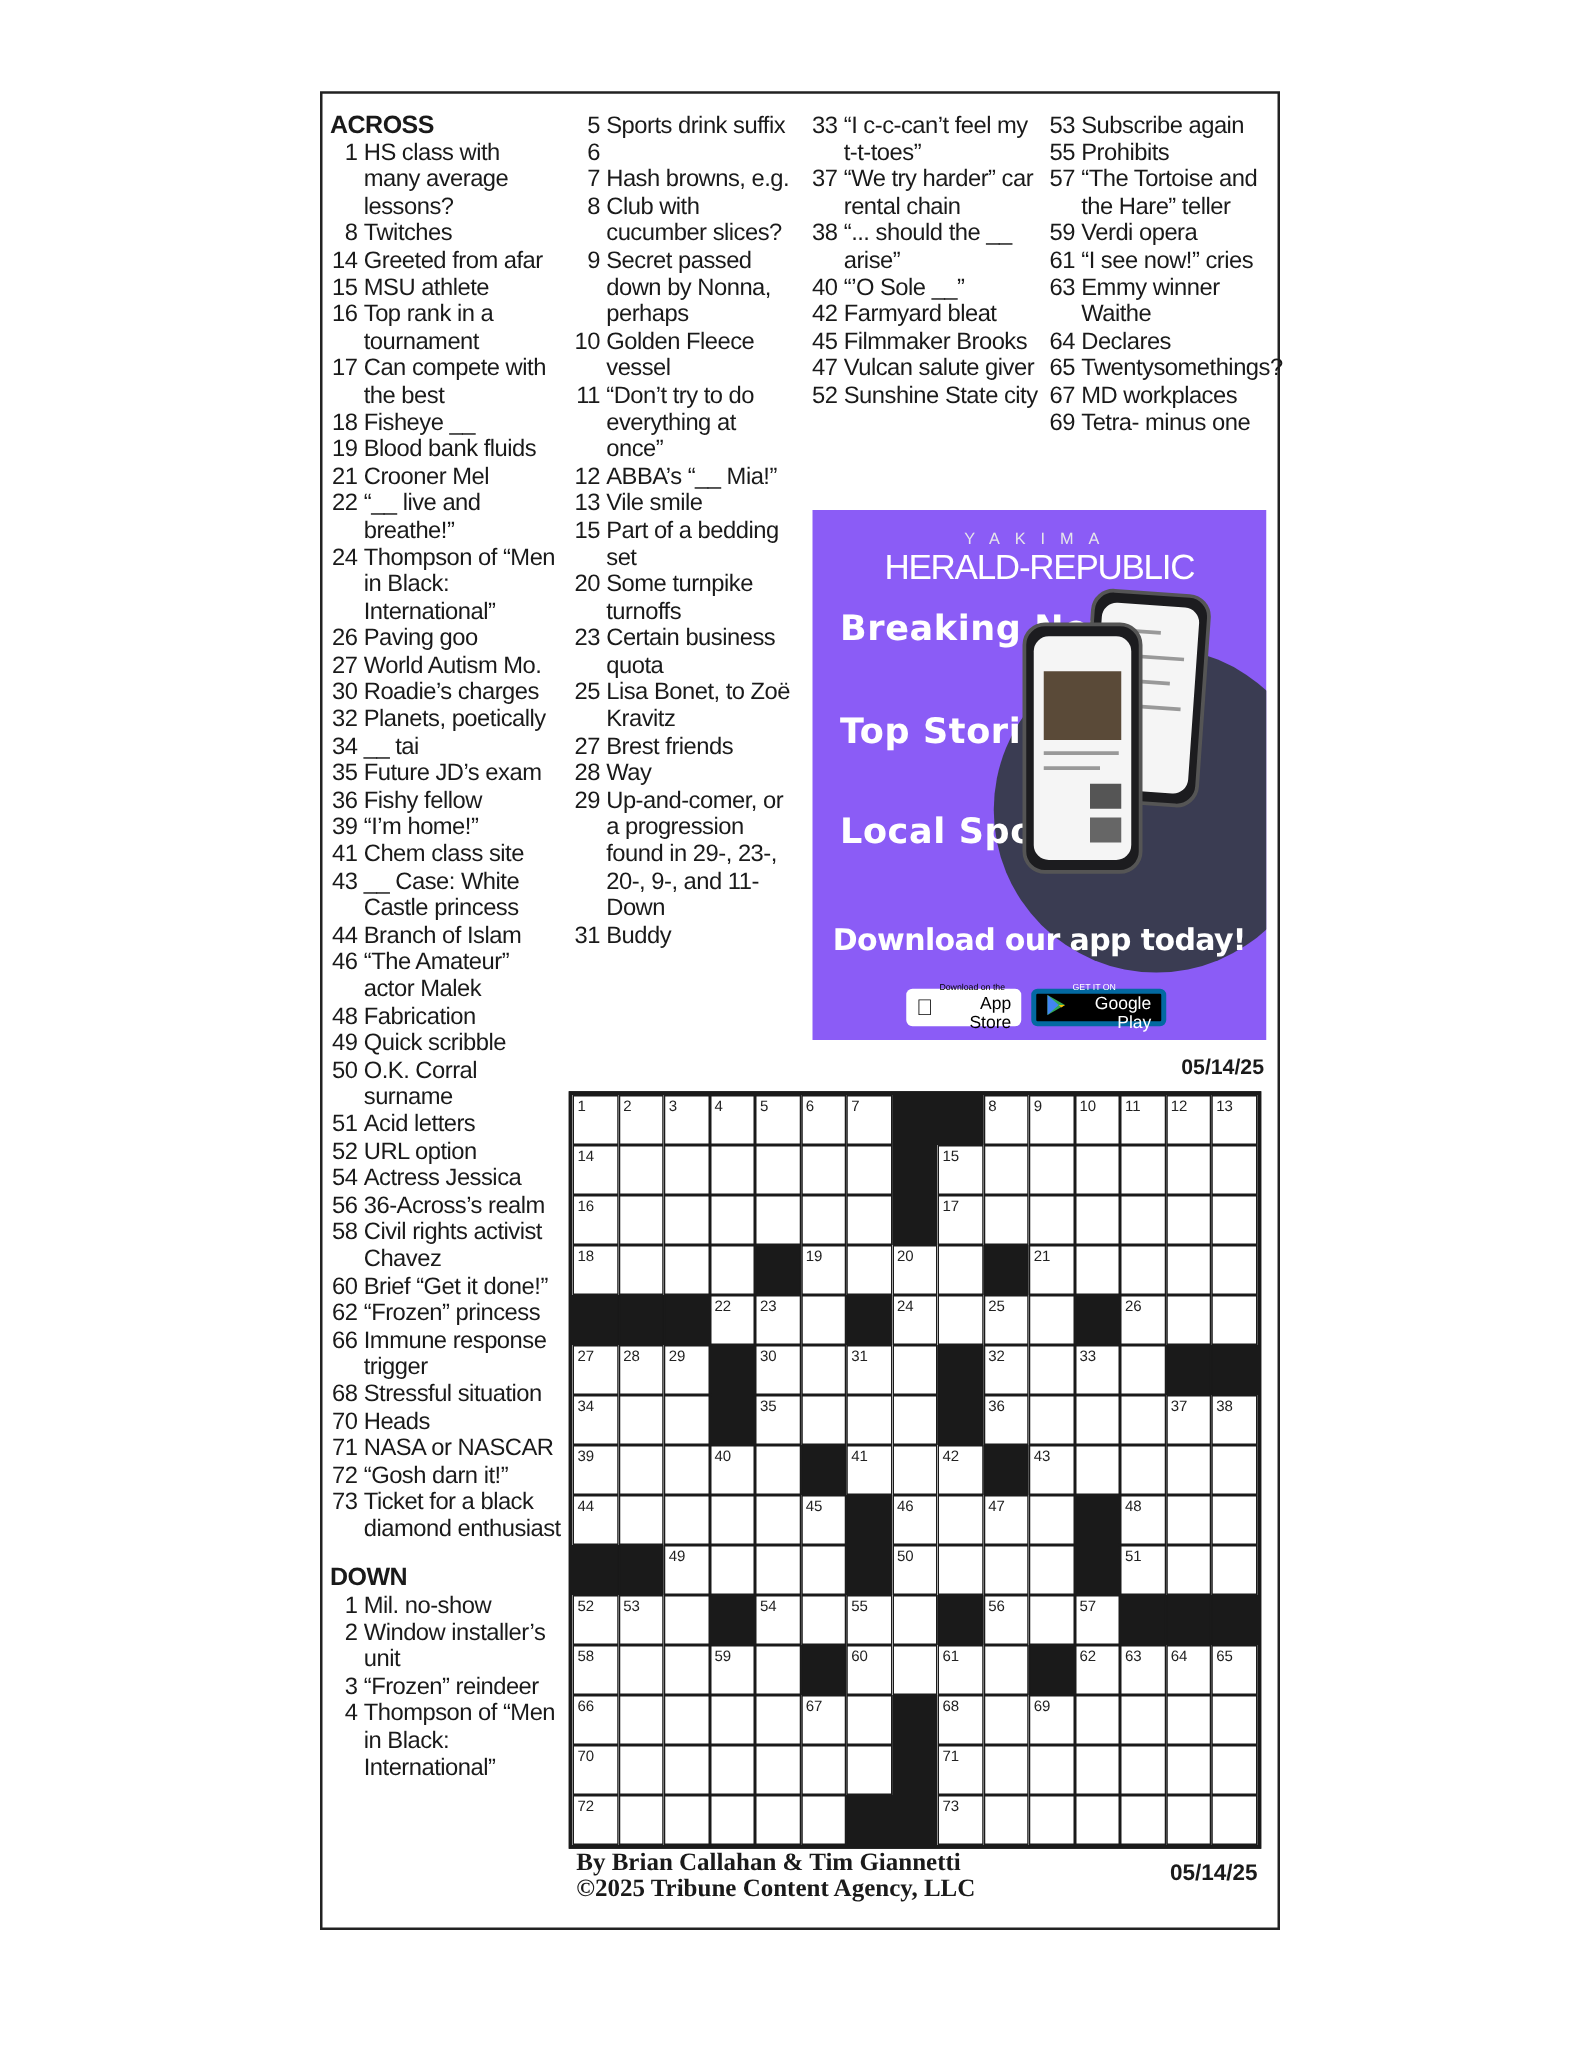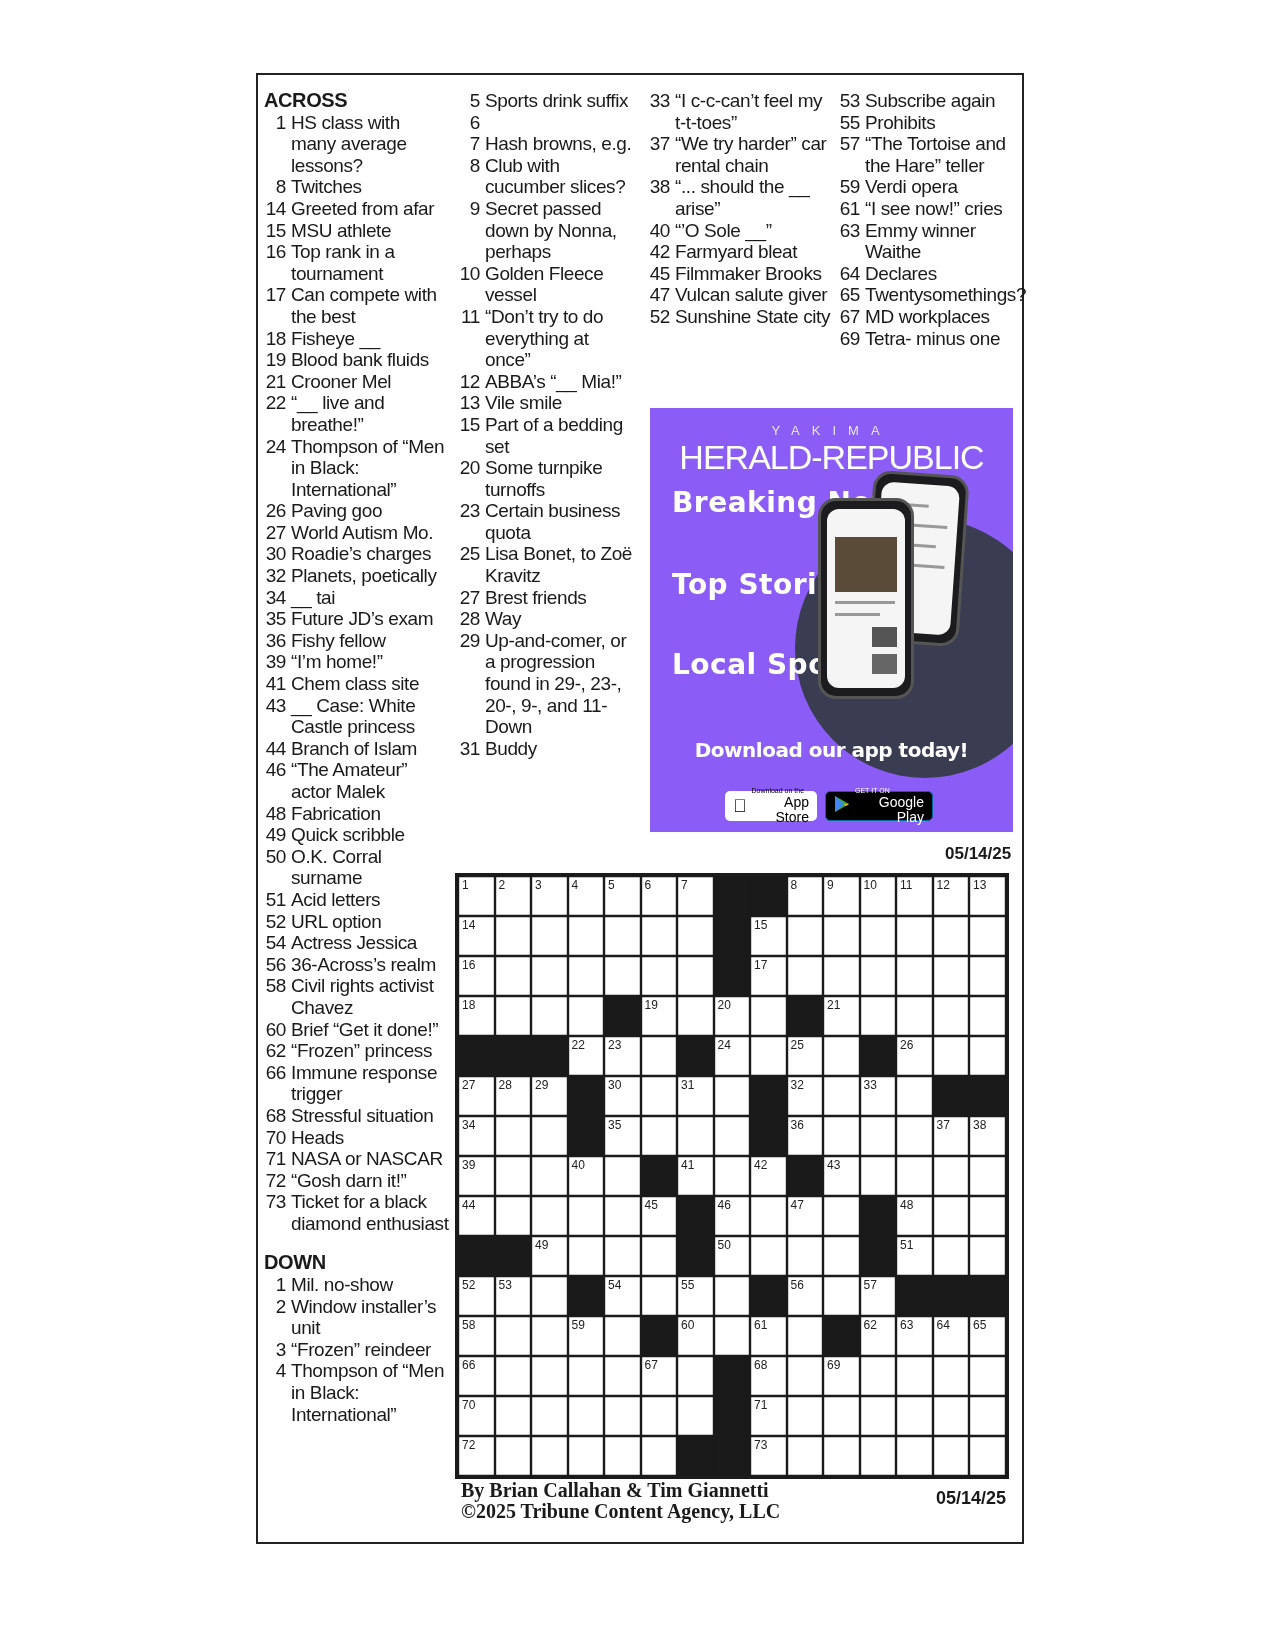--- a/index.html
+++ b/index.html
@@ -14,34 +14,34 @@
   #col1{left:264px;top:90px;width:185px;}
   #col2{left:458px;top:90px;width:180px;}
   #col2 .n{width:22px;}
   #col3{left:648px;top:90px;width:185px;}
   #col3 .n{width:22px;}
   #col4{left:838px;top:90px;width:185px;}
   #col4 .n{width:22px;}
   .down-hd{margin-top:18px;}
   #ad{position:absolute;left:650px;top:408px;width:363px;height:424px;background:#8b5cf6;color:#fff;overflow:hidden;}
   #ad .brand-top{position:absolute;top:15px;width:100%;text-align:center;font-size:13px;letter-spacing:12px;color:#e6e6ea;}
-  #ad .brand{position:absolute;top:30px;width:100%;text-align:center;font-size:34px;letter-spacing:-1px;color:#fff;}
+  #ad .brand{position:absolute;top:30px;width:100%;text-align:center;font-size:28px;letter-spacing:-1px;color:#fff;}
   #ad .circle{position:absolute;left:145px;top:110px;width:260px;height:260px;border-radius:50%;background:#3a3c52;}
   #ad .feat{position:absolute;left:22px;font-weight:bold;font-size:28px;line-height:34px;color:#fff;font-family:"DejaVu Sans",sans-serif;letter-spacing:0.5px;}
   #ad .phone{position:absolute;border-radius:18px;background:#1c1c1f;border:3px solid #555;}
   #ad .phone .screen{position:absolute;left:6px;top:8px;right:6px;bottom:8px;background:#f5f5f5;border-radius:12px;overflow:hidden;}
   #ad .phone .img{position:absolute;left:8px;right:8px;background:#5a4a38;}
   #ad .phone .line{position:absolute;left:8px;height:3px;background:#999;}
-  #ad .dl{position:absolute;top:330px;width:100%;text-align:center;font-size:20px;font-weight:bold;font-family:"DejaVu Sans",sans-serif;letter-spacing:-0.5px;}
+  #ad .dl{position:absolute;top:330px;width:100%;text-align:center;font-size:24px;font-weight:bold;font-family:"DejaVu Sans",sans-serif;letter-spacing:-0.5px;}
   .badge{position:absolute;top:383px;height:30px;border-radius:5px;display:flex;align-items:center;padding:0 8px;box-sizing:border-box;}
   .badge .ic{font-size:18px;margin-right:5px;}
   .badge .small{font-size:7px;line-height:8px;display:block;}
   .badge .big{font-size:14px;line-height:15px;display:block;text-align:right;}
   #appstore{left:75px;width:92px;background:#fff;color:#000;}
-  #gplay{left:175px;width:108px;background:#000;color:#fff;border:1px solid #0369a1;}
+  #gplay{left:175px;width:108px;background:#000;color:#fff;border:4px solid #0369a1;}
   #date-top{position:absolute;left:945px;top:844px;font-weight:bold;font-size:17px;}
   #grid{position:absolute;left:455px;top:873px;border:3px solid #1a1a1a;display:grid;grid-template-columns:repeat(15,36.5px);grid-template-rows:repeat(15,40px);background:#1a1a1a;gap:0;}
   .cell{background:#fff;position:relative;box-shadow:inset 0 0 0 1.2px #1a1a1a;}
   .cell.blk{background:#1a1a1a;}
   .cell .num{position:absolute;left:4px;top:2px;font-size:12px;color:#222;}
   #byline{position:absolute;left:461px;top:1480px;font-family:"Liberation Serif",serif;font-weight:bold;font-size:20px;line-height:21px;}
   #date-bottom{position:absolute;left:936px;top:1488px;font-weight:bold;font-size:18px;}
 </style>
 </head>
 <body>

